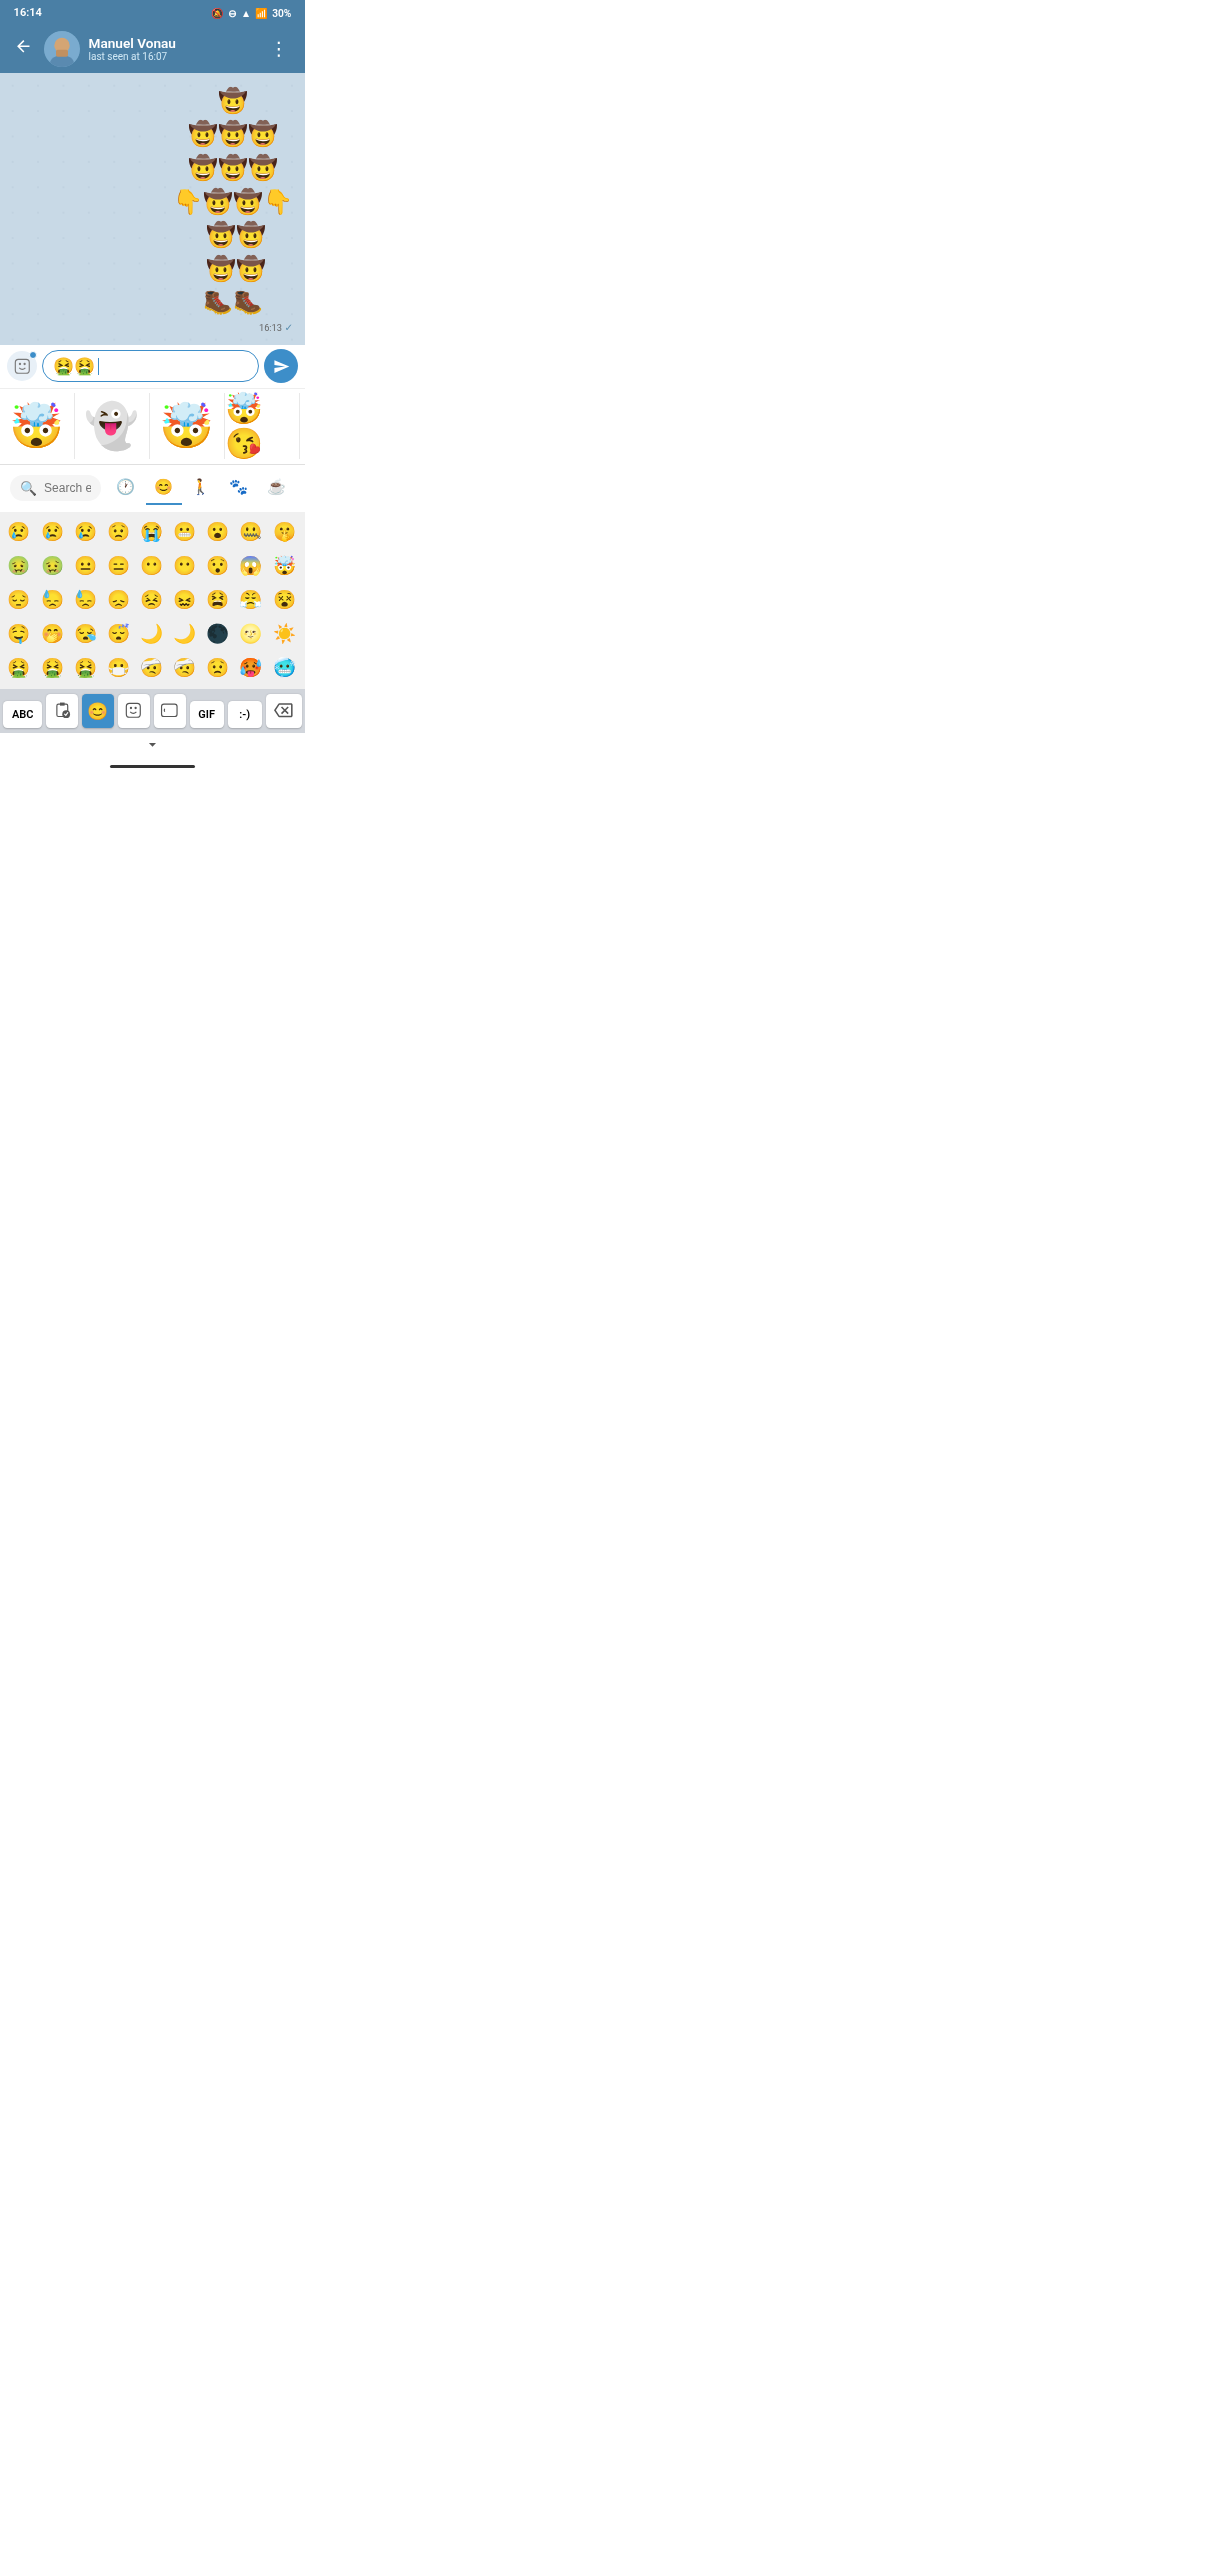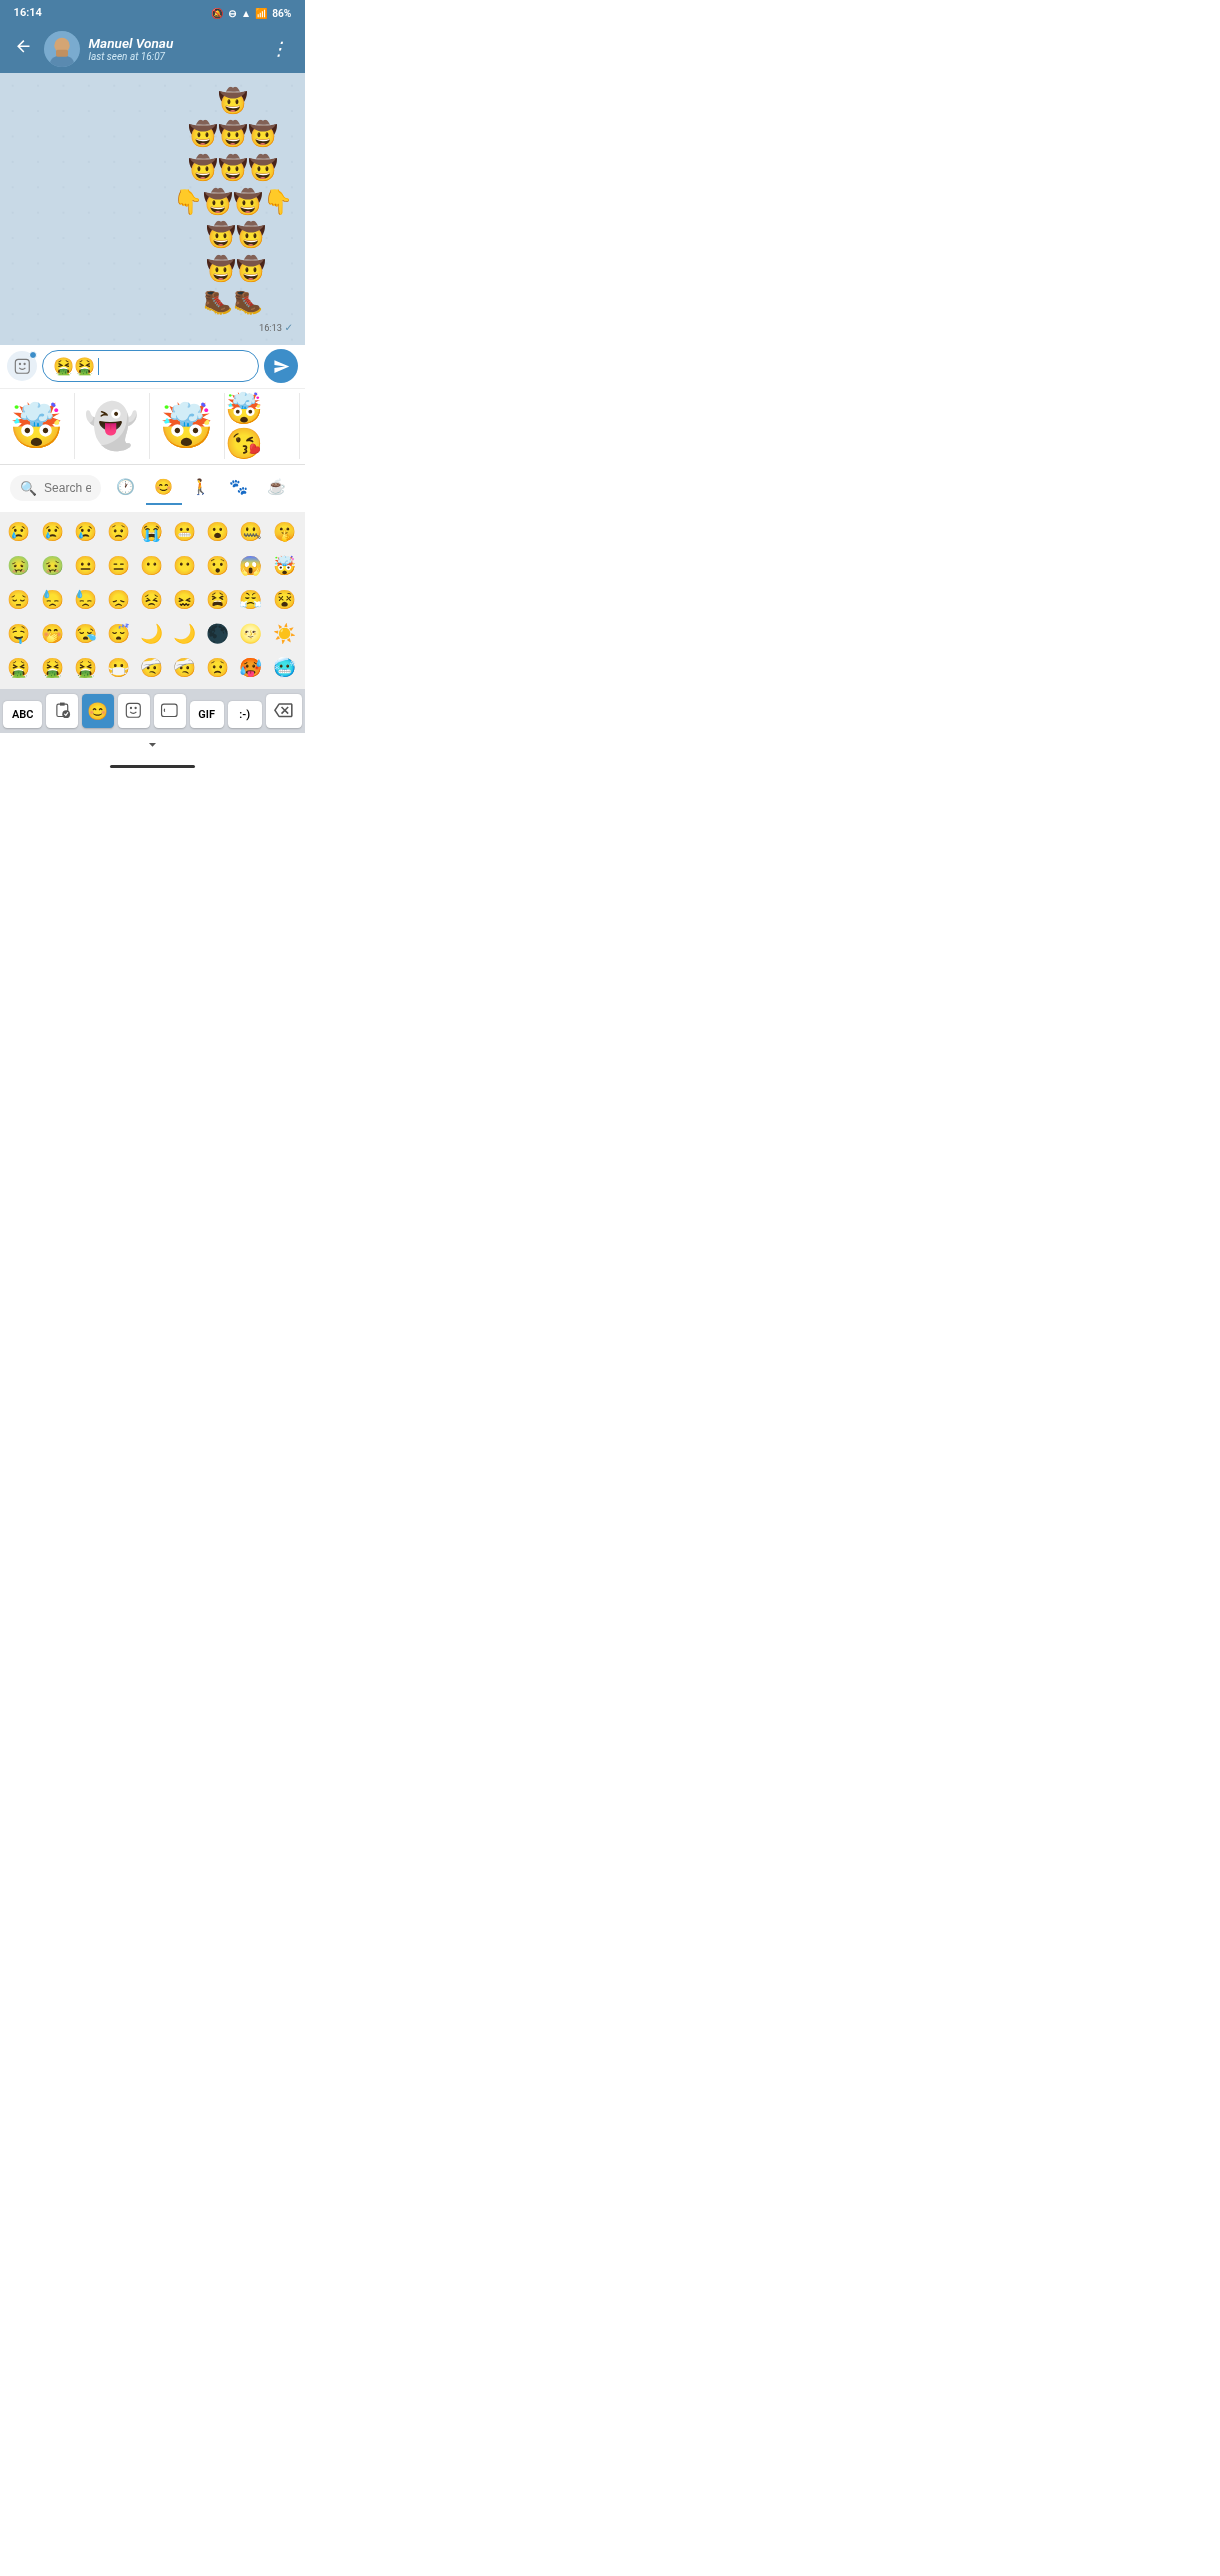--- a/index.html
+++ b/index.html
@@ -32,21 +32,20 @@
     }
 
     
     .chat-header {
       background: #4a7fa5;
       display: flex;
       align-items: center;
       padding: 6.8px 10.2px;
       gap: 8.5px;
       height: 49px;
-      font-style: italic;
     }
     .back-btn {
       color: white;
       font-size: 18.6px;
       cursor: pointer;
       padding: 3.4px;
     }
     .avatar {
       width: 36px;
       height: 36px;
@@ -337,21 +336,21 @@
 </head>
 <body>
 
 <div class="status-bar">
   <span>16:14</span>
   <div class="status-icons">
     <span>🔕</span>
     <span>⊖</span>
     <span>▲</span>
     <span>📶</span>
-    <span>86%</span>
+    <span>30%</span>
   </div>
 </div>
 
 <div class="chat-header">
   <div class="back-btn">
     <svg width="18.6" height="18.6" viewBox="0 0 24 24" fill="white">
         <path d="M20 11H7.83l5.59-5.59L12 4l-8 8 8 8 1.41-1.41L7.83 13H20v-2z"></path>
       </svg>
   </div>
   <div class="avatar">

